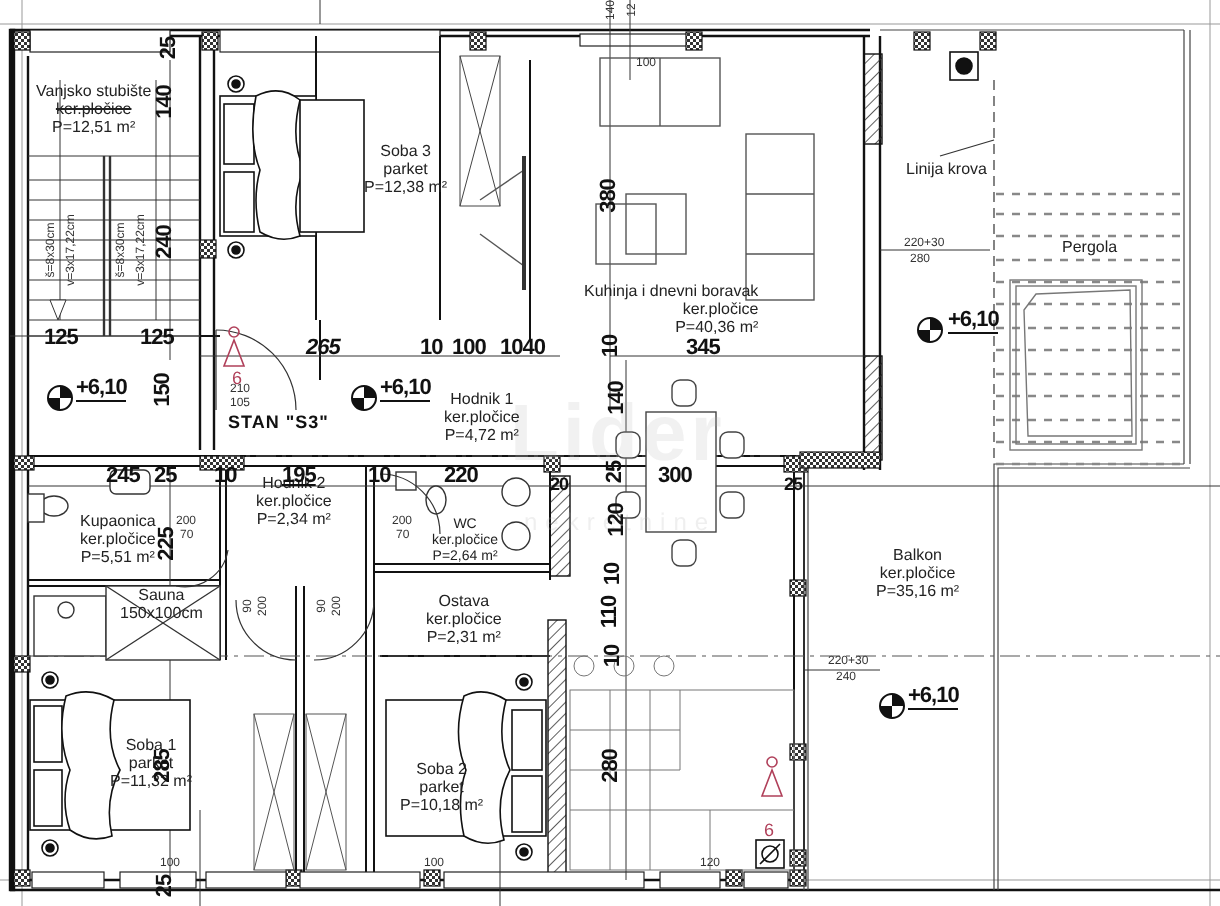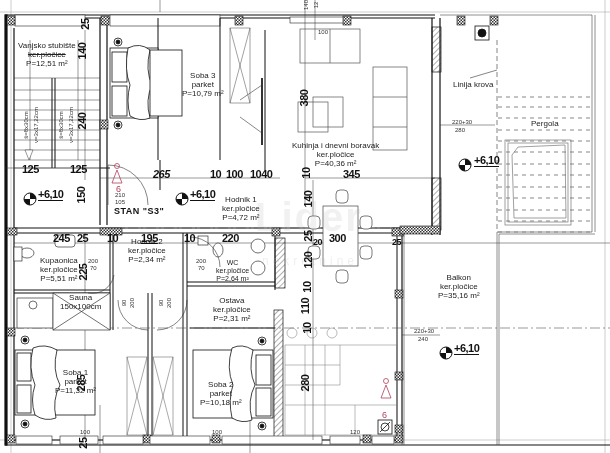--- a/index.html
+++ b/index.html
@@ -352,23 +352,23 @@
 <div class="wm2" style="left:262px; top:254px;">nekretnine</div>
 
 <div class="lbl room" style="left:18px; top:41px;">
   <div>Vanjsko stubište</div>
   <div style="text-decoration: line-through;">ker.pločice</div>
   <div>P=12,51 m²</div>
 </div>
 <div class="lbl room" style="left:150px; top:71px;padding-left:32px;">
   <div>Soba 3</div>
   <div>parket</div>
-  <div>P=10,79 m²</div>
-</div>
-<div class="lbl room" style="left:292px; top:141px;">
+  <div>P=12,38 m²</div>
+</div>
+<div class="lbl room" style="left:292px; top:141px;text-align:right;">
   <div>Kuhinja i dnevni boravak</div>
   <div>ker.pločice</div>
   <div>P=40,36 m²</div>
 </div>
 <div class="lbl room" style="left:222px; top:195px;">
   <div>Hodnik 1</div>
   <div>ker.pločice</div>
   <div>P=4,72 m²</div>
 </div>
 <div class="lbl room" style="left:128px; top:237px;">
@@ -440,21 +440,21 @@
 <div class="dim v" style="left:301px; top:281px;">10</div>
 <div class="dim v" style="left:297px; top:300px;">110</div>
 <div class="dim v" style="left:301px; top:322px;">10</div>
 <div class="dim v" style="left:297px; top:377px;">280</div>
 <div class="dim" style="left:53px; top:232px;">245</div>
 <div class="dim" style="left:77px; top:232px;">25</div>
 <div class="dim" style="left:107px; top:232px;">10</div>
 <div class="dim" style="left:141px; top:232px;text-decoration:underline;">195</div>
 <div class="dim" style="left:184px; top:232px;">10</div>
 <div class="dim" style="left:222px; top:232px;">220</div>
-<div class="dim" style="left:275px; top:237px; font-size:9px;padding-left:38px;">20</div>
+<div class="dim" style="left:275px; top:237px; font-size:9px;">20</div>
 <div class="dim" style="left:392px; top:237px; font-size:9px;">25</div>
 <div class="dim v" style="left:75px; top:266px;">225</div>
 <div class="dim v" style="left:73px; top:377px;">285</div>
 <div class="dim v" style="left:77px; top:437px;">25</div>
 <div class="small v" style="left:301px; top:2px;">140</div>
 <div class="small v" style="left:313px; top:2px;">12</div>
 
 <div class="small v" style="left:12px; top:122px;">š=8x30cm</div>
 <div class="small v" style="left:18px; top:122px;">v=3x17,22cm</div>
 <div class="small v" style="left:47px; top:122px;">š=8x30cm</div>

